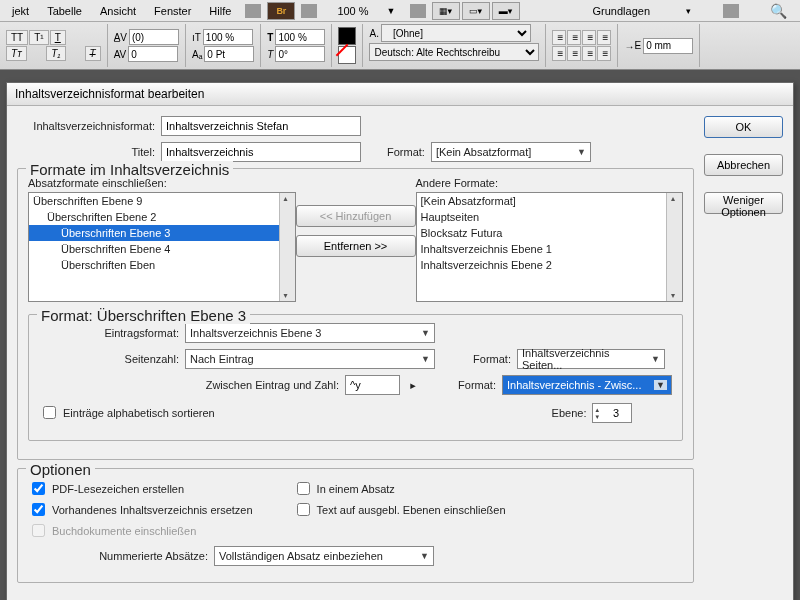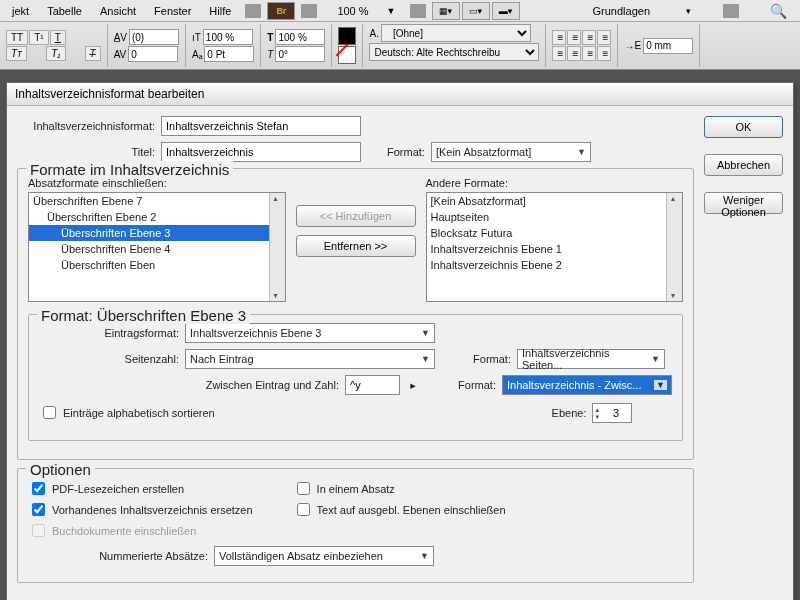--- a/index.html
+++ b/index.html
@@ -29,21 +29,21 @@
 
 .row { display: flex; align-items: center; margin-bottom: 6px; gap: 6px; }
 .row label { text-align: right; }
 .row input[type=text], .row .combo { height: 20px; border: 1px solid #888; font-size: 11px; padding: 1px 4px; background: #fff; }
 .combo { display: inline-flex; align-items: center; justify-content: space-between; padding-right: 2px; }
 .combo .arrow { font-size: 9px; color: #444; margin-left: 4px; }
 
 .fieldset { border: 1px solid #b0b0b0; border-radius: 2px; padding: 8px 10px 10px; margin-bottom: 8px; position: relative; }
 .fieldset .legend { position: absolute; top: -8px; left: 8px; background: #f0f0f0; padding: 0 4px; font-size: 15px; }
 
-.two-lists { display: flex; gap: 10px; align-items: flex-start; }
+.two-lists { display: flex; align-items: flex-start; }
 .list-col { flex: 1; }
 .list-label { margin-bottom: 3px; font-size: 11px; }
 .listbox { border: 1px solid #888; background: #fff; height: 110px; font-size: 11px; overflow: hidden; position: relative; }
 .listbox .scroll { position: absolute; right: 0; top: 0; bottom: 0; width: 16px; background: #e8e8e8; border-left: 1px solid #bbb; }
 .listbox .scroll::before { content:"▴"; position:absolute; top:1px; left:4px; font-size:8px; color:#555; }
 .listbox .scroll::after { content:"▾"; position:absolute; bottom:1px; left:4px; font-size:8px; color:#555; }
 .listbox .item { padding: 2px 4px; white-space: nowrap; }
 .listbox .item.sel { background: #1e6fd6; color: #fff; }
 .listbox .item.ind1 { padding-left: 18px; }
 .listbox .item.ind2 { padding-left: 32px; }
@@ -193,21 +193,21 @@
             <span class="arrow">▼</span>
           </div>
       </div>
 
       <div class="fieldset">
         <div class="legend">Formate im Inhaltsverzeichnis</div>
         <div class="two-lists">
           <div class="list-col">
             <div class="list-label">Absatzformate einschließen:</div>
             <div class="listbox" id="include-list" style="position:relative;">
-              <div class="item">Überschriften Ebene 7</div>
+              <div class="item">Überschriften Ebene 9</div>
                 <div class="item ind1">Überschriften Ebene 2</div>
                 <div class="item ind2 sel">Überschriften Ebene 3</div>
                 <div class="item ind2">Überschriften Ebene 4</div>
                 <div class="item ind2">Überschriften Eben</div>
                 <div class="scroll"></div>
 
             </div>
           </div>
           <div class="mid-btns">
             <button disabled="">&lt;&lt; Hinzufügen</button>

